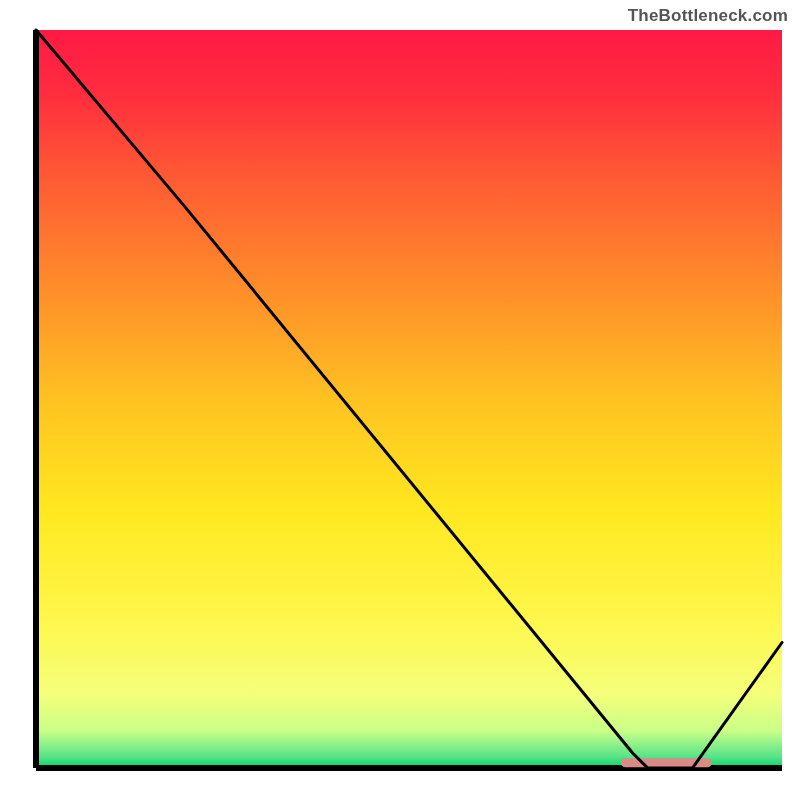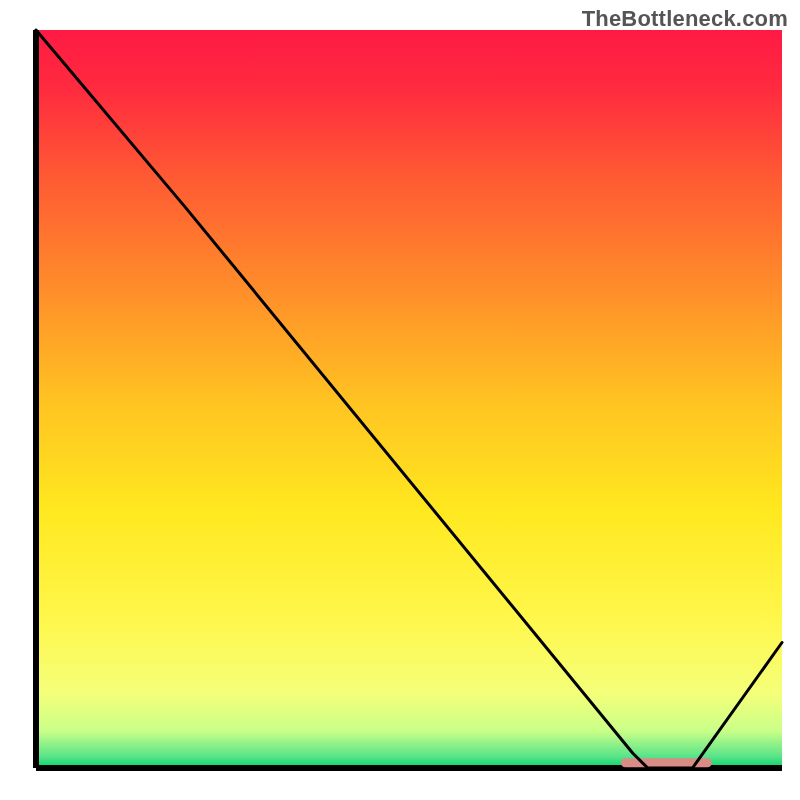--- a/index.html
+++ b/index.html
@@ -13,21 +13,21 @@
   }
   .container {
     position: relative;
     width: 800px;
     height: 800px;
   }
   .watermark {
     position: absolute;
     top: 6px;
     right: 12px;
-    font-size: 22px;
+    font-size: 17px;
     font-weight: 600;
     color: #555;
     letter-spacing: 0.2px;
     user-select: none;
   }
   svg.plot {
     position: absolute;
     top: 0;
     left: 0;
   }

